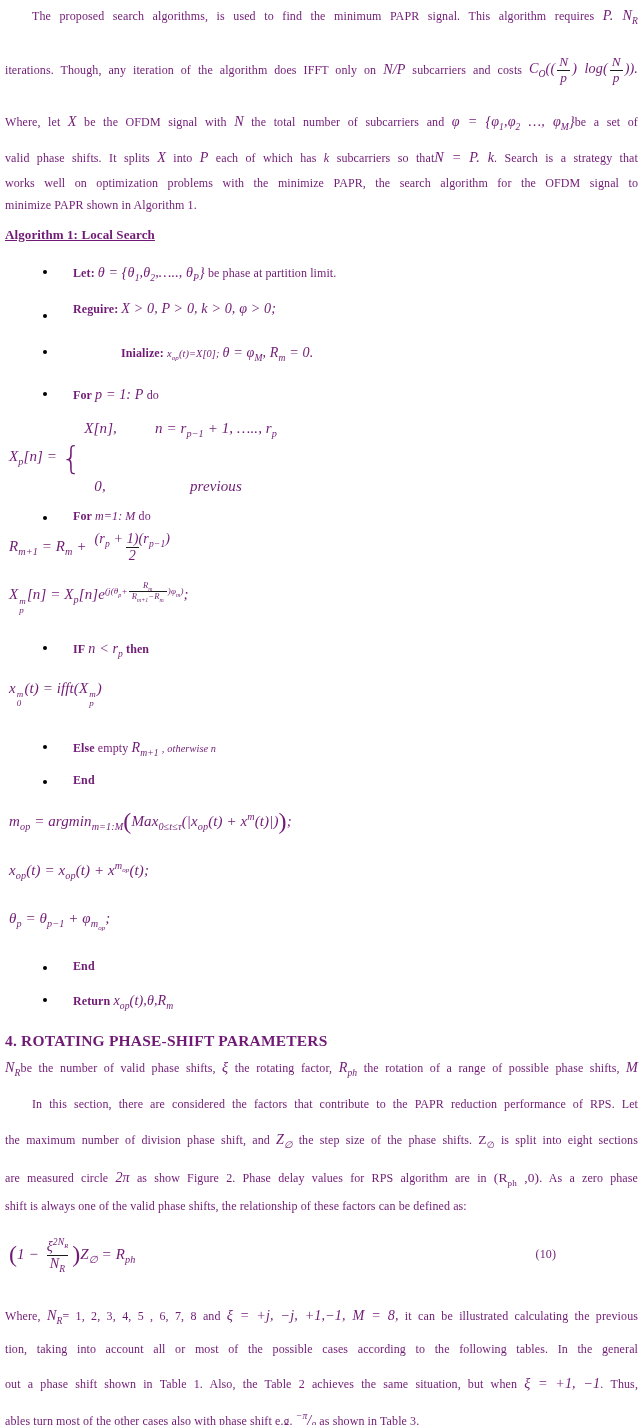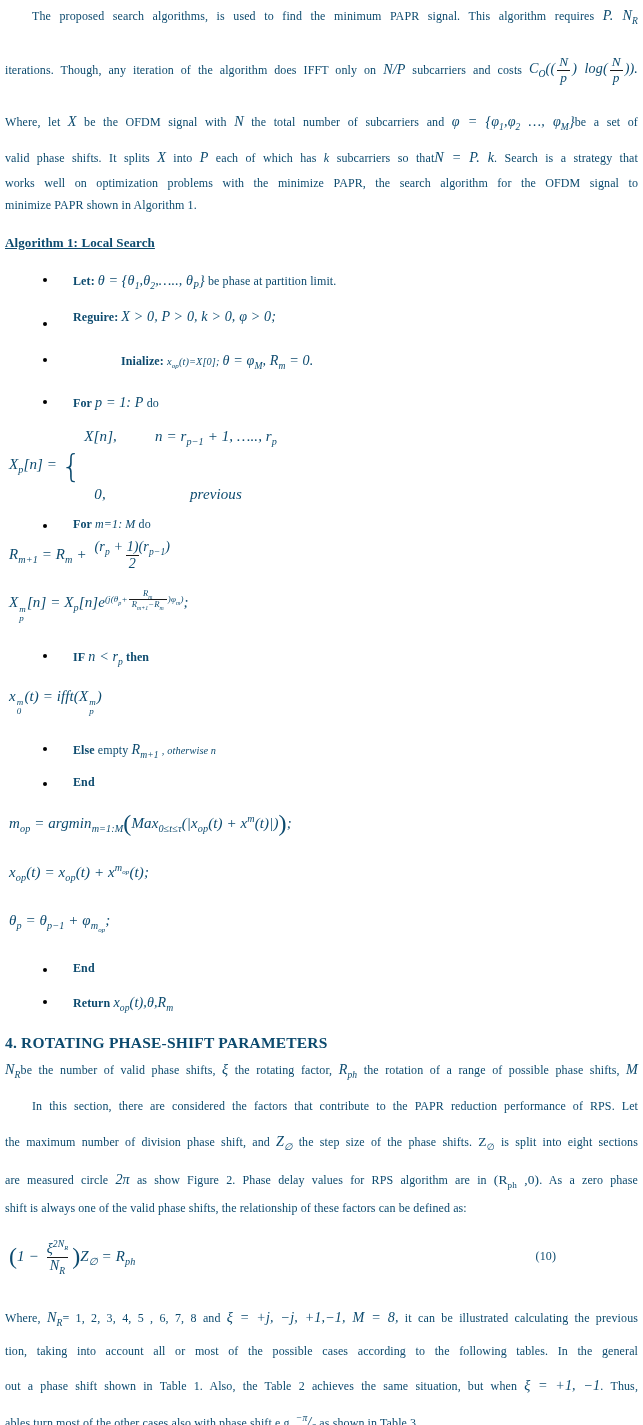--- a/index.html
+++ b/index.html
@@ -3,21 +3,21 @@
 <meta charset="utf-8">
 <style>
   html,body{margin:0;padding:0;background:#ffffff;}
   .page{
     position:relative;
     width:643px;height:1425px;
     box-sizing:border-box;
     padding:6px 5px 0 5px;
     overflow:hidden;
     background:#ffffff;
-    color:#0c4a6e;
+    color:#701a75;
     font-family:"Liberation Serif", serif;
     font-size:12px;
     line-height:1.32;
     letter-spacing:0.1px;
   }
   
   .tl{min-height:15px;}
   .jl{text-align:justify;text-align-last:justify;}
   .ind{text-indent:27px;}
   
@@ -36,21 +36,21 @@
   .frac .den{border-top:1px solid #1b1b1b;padding:0 3px;}
   .exp{font-size:0.6em;}
   .exp .frac{font-size:0.95em;}
   .bigp{font-style:normal;font-size:1.6em;vertical-align:-0.14em;line-height:1;}
   .cbrace{font-style:normal;font-weight:300;font-size:32px;line-height:1;vertical-align:middle;font-family:"DejaVu Sans",sans-serif;}
   .cases{display:inline-grid;grid-template-columns:max-content max-content;column-gap:44px;row-gap:2px;vertical-align:middle;margin-left:3px;gap:38px;}
   .cases .c0{padding-left:10px;}
   .cases .ctr{text-align:center;}
   .ss{display:inline-flex;flex-direction:column;align-items:flex-start;line-height:1;font-size:0.6em;vertical-align:-0.45em;margin:0 1px;}
   
-  .alg-title{font-weight:bold;text-decoration:underline;font-size:13px;margin-top:20px;}
+  .alg-title{font-weight:bold;text-decoration:underline;font-size:13px;margin-top:12px;}
   .sec-heading{font-weight:bold;font-size:15.5px;letter-spacing:0.2px;margin-top:22px;}
   
   .eqrow{display:flex;align-items:center;margin-top:24px;}
   .eqnum{margin-left:auto;margin-right:82px;font-size:12px;font-style:normal;}
   
   #intro > div:nth-child(2){margin-top:30px;}
   #intro > div:nth-child(3){margin-top:26px;}
   #intro > div:nth-child(4){margin-top:18px;}
   #intro > div:nth-child(5){margin-top:9px;}
   #intro > div:nth-child(6){margin-top:6px;}
@@ -58,21 +58,21 @@
   #alg-items > div:nth-child(1){margin-top:20px;}
   #alg-items > div:nth-child(2){margin-top:17px;align-items:flex-end;}
   #alg-items > div:nth-child(3){margin-top:25px;gap:48px;}
   #alg-items > div:nth-child(4){margin-top:23px;}
   #alg-items > div:nth-child(5){margin-top:16px;}
   #alg-items > div:nth-child(6){margin-top:12px;}
   #alg-items > div:nth-child(7){margin-top:6px;}
   #alg-items > div:nth-child(8){margin-top:18px;}
   #alg-items > div:nth-child(9){margin-top:24px;}
   #alg-items > div:nth-child(10){margin-top:22px;}
-  #alg-items > div:nth-child(11){margin-top:24px;}
+  #alg-items > div:nth-child(11){margin-top:30px;}
   #alg-items > div:nth-child(12){margin-top:16px;}
   #alg-items > div:nth-child(13){margin-top:20px;}
   #alg-items > div:nth-child(14){margin-top:28px;}
   #alg-items > div:nth-child(15){margin-top:28px;}
   #alg-items > div:nth-child(16){margin-top:30px;}
   #alg-items > div:nth-child(17){margin-top:16px;}
   
   #sec4-lines > div:nth-child(1){margin-top:6px;}
   #sec4-lines > div:nth-child(2){margin-top:20px;}
   #sec4-lines > div:nth-child(3){margin-top:18px;}

